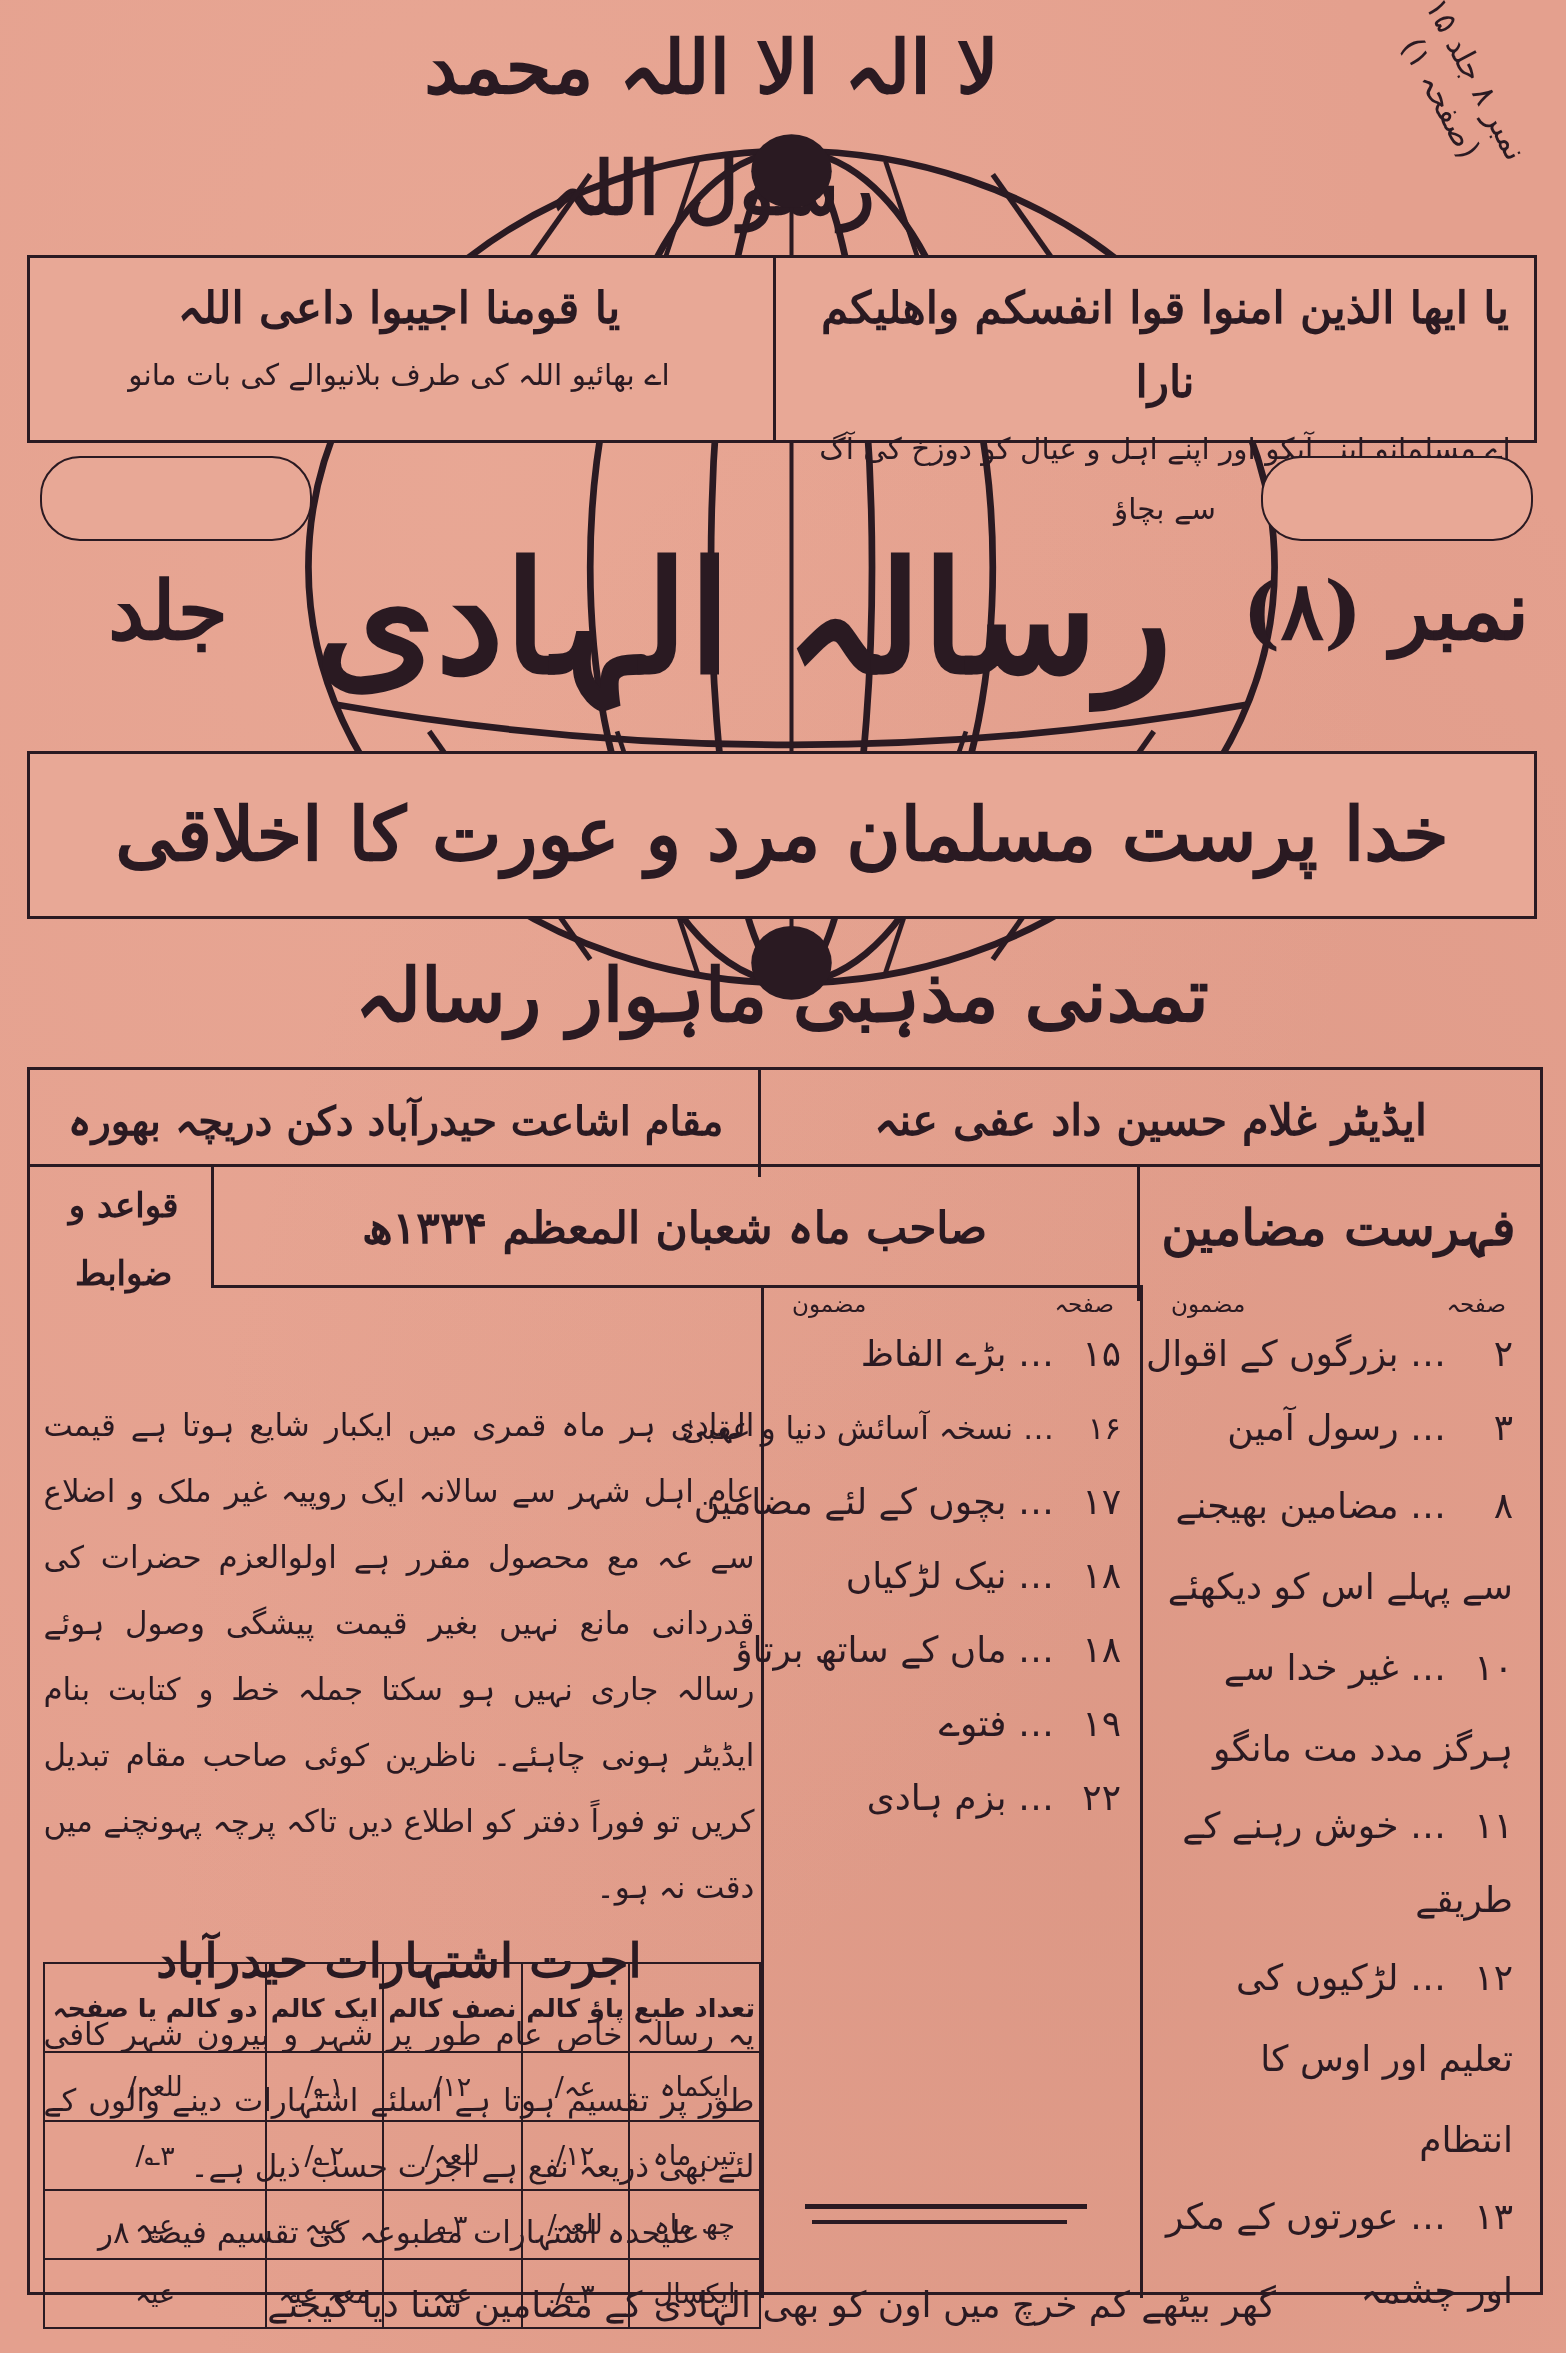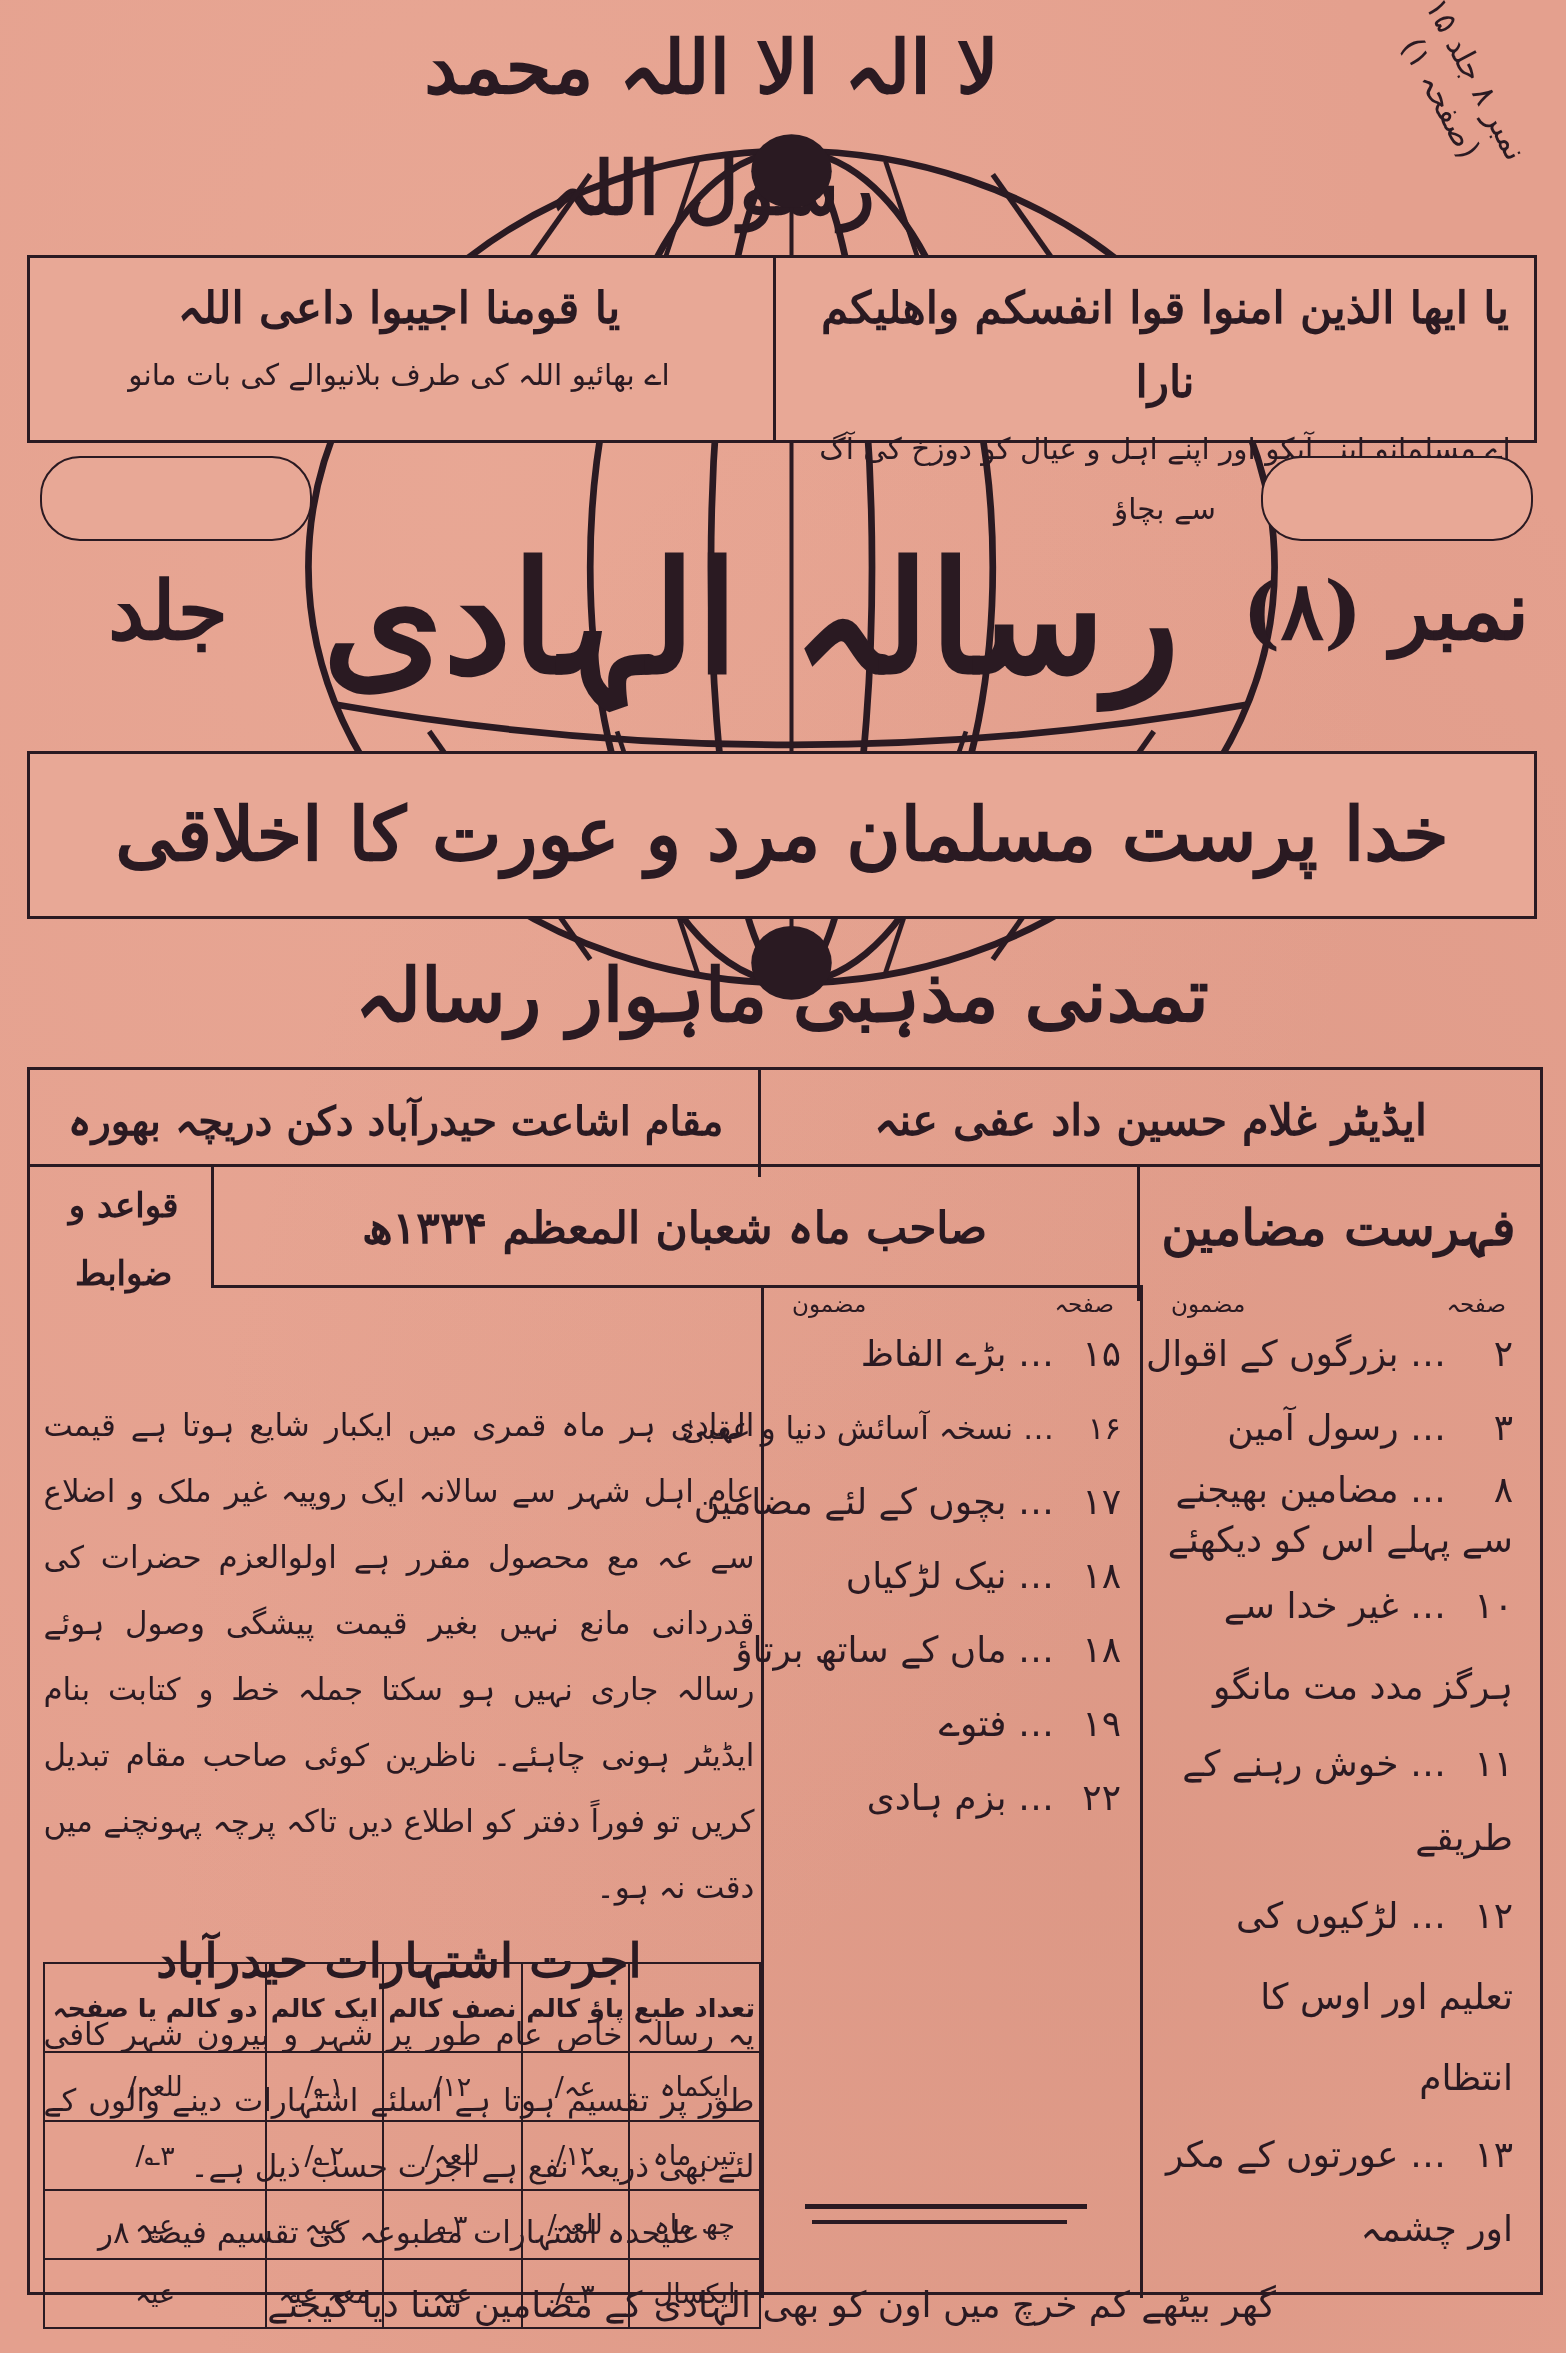--- a/index.html
+++ b/index.html
@@ -28,21 +28,21 @@
   #verse-banner { left:27px; top:255px; width:1510px; height:188px; background:#e8a896; }
   #verse-banner .divider { left:743px; top:0; width:3.4px; height:100%; }
   .verse-cell { position:absolute; top:0; height:100%; width:738px; box-sizing:border-box; padding:13.4px 20px; text-align:center; }
   .verse-cell .v1 { font-family:"DejaVu Serif", serif; font-size:44px; font-weight:bold; line-height:74px; }
   .verse-cell .v2 { font-size:29.5px; line-height:60px; }
 
   
   .ribbon { position:absolute; height:81px; border:2.7px solid #2a1a22; border-radius:40px; background:#e8a896; }
   #number-label { left:1194px; top:517px; width:335px; height:188px; font-family:"DejaVu Serif", serif; font-size:81px; font-weight:bold; line-height:188px; }
   #volume-label { left:27px; top:517px; width:282px; height:188px; font-family:"DejaVu Serif", serif; font-size:81px; font-weight:bold; text-align:center; line-height:188px; }
-  #main-title { left:315px; top:490px; width:872px; height:255px; font-family:"DejaVu Serif", serif; font-size:154px; font-weight:bold; text-align:center; line-height:255px; }
+  #main-title { left:315px; top:490px; width:872px; height:255px; font-family:"DejaVu Serif", serif; font-size:154px; font-weight:bold; text-align:left; line-height:255px; }
 
   
   #tagline { left:27px; top:751px; width:1510px; height:168px; background:#e8a896; }
   #tagline span { display:block; text-align:center; font-family:"DejaVu Serif", serif; font-size:74px; font-weight:bold; line-height:161px; }
 
   
   #info { left:27px; top:1067px; width:1516px; height:1228px; }
   .cell-text { position:absolute; text-align:center; font-family:"DejaVu Serif", serif; font-weight:bold; }
 
   .toc-col { position:absolute; box-sizing:border-box; }
@@ -128,21 +128,21 @@
   <div class="line" style="left:731px; top:215px; width:3.4px; height:1013px;"></div>
   <div class="line" style="left:1110px; top:215px; width:3.4px; height:1013px;"></div>
 
   <div class="toc-col rtl" style="left:1114px; top:221px; width:389px;">
     <div class="toc-head">
       <span>صفحہ</span>
       <span>مضمون</span>
     </div>
     <div class="toc-item"><span class="pg">۲</span>… <span>بزرگوں کے اقوال</span></div>
     <div class="toc-item"><span class="pg">۳</span>… <span>رسول آمین</span></div>
-    <div class="toc-item" style="white-space:normal; line-height:50px;"><span class="pg">۸</span>… <span>مضامین بھیجنے سے پہلے اس کو دیکھئے</span></div>
+    <div class="toc-item" style="white-space:normal; line-height:81px;"><span class="pg">۸</span>… <span>مضامین بھیجنے سے پہلے اس کو دیکھئے</span></div>
     <div class="toc-item" style="white-space:normal; line-height:81px;"><span class="pg">۱۰</span>… <span>غیر خدا سے ہرگز مدد مت مانگو</span></div>
     <div class="toc-item" style="white-space:normal;"><span class="pg">۱۱</span>… <span>خوش رہنے کے طریقے</span></div>
     <div class="toc-item" style="white-space:normal; line-height:81px;"><span class="pg">۱۲</span>… <span>لڑکیوں کی تعلیم اور اوس کا انتظام</span></div>
     <div class="toc-item" style="white-space:normal;"><span class="pg">۱۳</span>… <span>عورتوں کے مکر اور چشمہ</span></div>
   </div>
 
   <div class="toc-col rtl" style="left:735px; top:221px; width:376px;">
     <div class="toc-head">
       <span>صفحہ</span>
       <span>مضمون</span>

